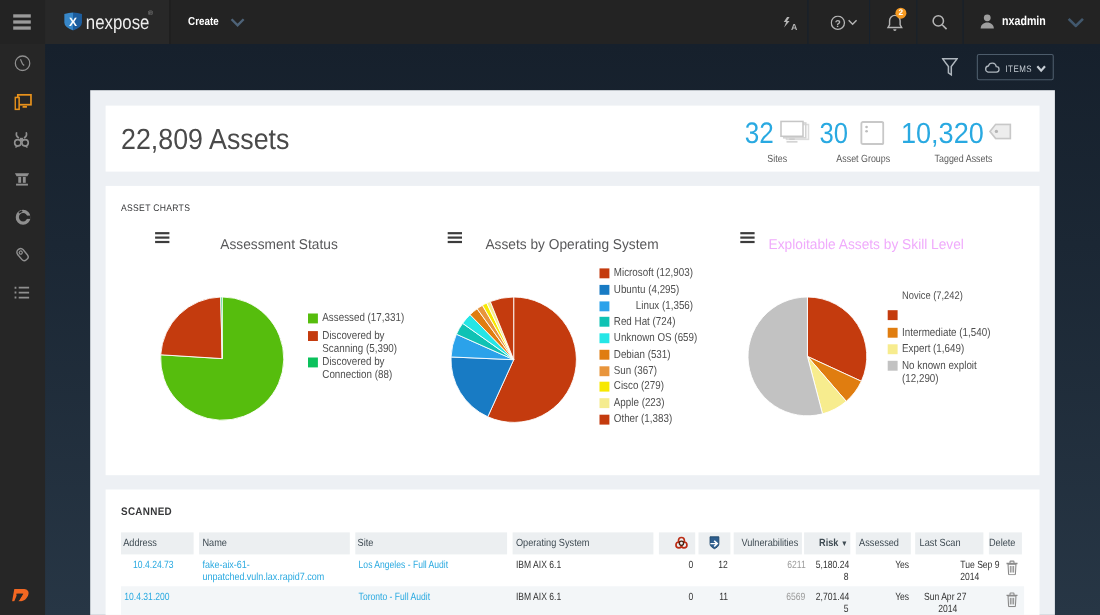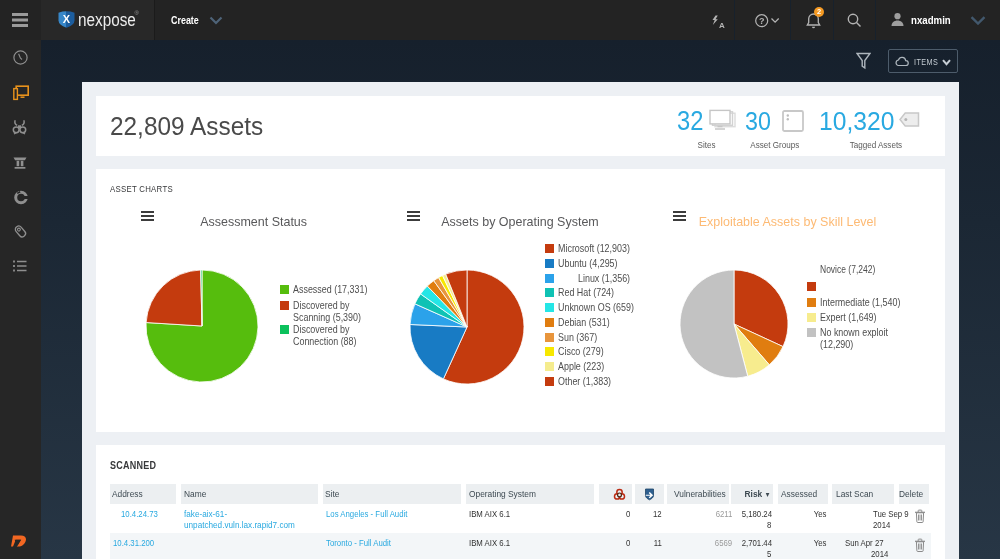--- a/index.html
+++ b/index.html
@@ -131,35 +131,35 @@
       <path d="M13.5 17.5h5M11 20h10" stroke="#c6c6c6" stroke-width="1.3"></path>
     </g>
   </svg>
 <div style="position:absolute;left:677px;top:138.5px;width:60px;text-align:center;font-size:9.5px;color:#5b5b5b"><span style="display:inline-block;transform:scaleX(0.85);transform-origin:50% 50%;white-space:nowrap">Sites</span></div>
 <div style="position:absolute;left:744.5px;top:105.5px;font-size:26.5px;color:#29a9e1"><span style="display:inline-block;transform:scaleX(0.88);transform-origin:0 50%;white-space:nowrap">30</span></div>
 <svg style="position:absolute;left:781.5px;top:110px" width="22" height="22" viewBox="0 0 22 22">
     <rect x="1" y="1" width="20" height="20" rx="1.5" fill="none" stroke="#c8c8c8" stroke-width="1.8"></rect>
     <circle cx="5.8" cy="5.5" r="1.2" fill="#bdbdbd"></circle>
     <circle cx="5.8" cy="9.3" r="1.2" fill="#bdbdbd"></circle>
   </svg>
-<div style="position:absolute;left:746px;top:138.5px;width:68px;text-align:left;font-size:9.5px;color:#5b5b5b"><span style="display:inline-block;transform:scaleX(0.85);transform-origin:50% 50%;white-space:nowrap">Asset Groups</span></div>
+<div style="position:absolute;left:746px;top:138.5px;width:68px;text-align:right;font-size:9.5px;color:#5b5b5b"><span style="display:inline-block;transform:scaleX(0.85);transform-origin:50% 50%;white-space:nowrap">Asset Groups</span></div>
 <div style="position:absolute;left:819px;top:105.5px;font-size:26.5px;color:#29a9e1"><span style="display:inline-block;transform:scaleX(0.93);transform-origin:0 50%;white-space:nowrap">10,320</span></div>
 <svg style="position:absolute;left:899px;top:112px" width="21" height="15" viewBox="0 0 21 15">
     <path d="M6.2 1h13.3v13H6.2L1 7.5z" fill="#ededed" stroke="#c8c8c8" stroke-width="1.5"></path>
     <circle cx="6.8" cy="7.5" r="1.5" fill="#b5b5b5"></circle>
   </svg>
 <div style="position:absolute;left:838px;top:138.5px;width:75px;text-align:center;font-size:9.5px;color:#5b5b5b"><span style="display:inline-block;transform:scaleX(0.85);transform-origin:50% 50%;white-space:nowrap">Tagged Assets</span></div>
 
 <div style="position:absolute;left:110px;top:184px;font-size:8.7px;font-weight:400;color:#37383a;letter-spacing:0.3px"><span style="display:inline-block;transform:scaleX(0.9);transform-origin:0 50%;white-space:nowrap">ASSET CHARTS</span></div>
 <div style="position:absolute;left:141px;top:211px;width:13px;height:2.2px;background:#3c3c3c;box-shadow:0 4px 0 #3c3c3c,0 8px 0 #3c3c3c"></div>
 <div style="position:absolute;left:407px;top:211px;width:13px;height:2.2px;background:#3c3c3c;box-shadow:0 4px 0 #3c3c3c,0 8px 0 #3c3c3c"></div>
 <div style="position:absolute;left:673px;top:211px;width:13px;height:2.2px;background:#3c3c3c;box-shadow:0 4px 0 #3c3c3c,0 8px 0 #3c3c3c"></div>
 <div style="position:absolute;left:120px;top:214px;width:267px;text-align:center;font-size:13px;color:#58585a"><span style="display:inline-block;transform:scaleX(0.96);transform-origin:50% 50%;white-space:nowrap">Assessment Status</span></div>
 <div style="position:absolute;left:387px;top:214px;width:267px;text-align:center;font-size:13px;color:#58585a"><span style="display:inline-block;transform:scaleX(0.96);transform-origin:50% 50%;white-space:nowrap">Assets by Operating System</span></div>
-<div style="position:absolute;left:654px;top:214px;width:267px;text-align:center;font-size:13px;color:#fdba74"><span style="display:inline-block;transform:scaleX(0.96);transform-origin:50% 50%;white-space:nowrap">Exploitable Assets by Skill Level</span></div>
+<div style="position:absolute;left:654px;top:214px;width:267px;text-align:center;font-size:13px;color:#f0abfc"><span style="display:inline-block;transform:scaleX(0.96);transform-origin:50% 50%;white-space:nowrap">Exploitable Assets by Skill Level</span></div>
 <svg style="position:absolute;left:96px;top:230px" width="849px" height="202" viewBox="96 230 849 202">
 <path d="M202.0,326.0 L202.00,270.00 A56,56 0 1 1 146.11,322.54 Z" fill="#56bd0d" stroke="#ffffff" stroke-width="0.8"></path>
 <path d="M202.0,326.0 L146.11,322.54 A56,56 0 0 1 200.64,270.02 Z" fill="#c43b0e" stroke="#ffffff" stroke-width="0.8"></path>
 <path d="M202.0,326.0 L200.64,270.02 A56,56 0 0 1 202.00,270.00 Z" fill="#0bc15c" stroke="#ffffff" stroke-width="0.8"></path>
 <path d="M467.0,327.0 L467.00,270.00 A57,57 0 1 1 443.41,378.89 Z" fill="#c43b0e" stroke="#ffffff" stroke-width="0.8"></path>
 <path d="M467.0,327.0 L443.41,378.89 A57,57 0 0 1 410.05,324.51 Z" fill="#187bc4" stroke="#ffffff" stroke-width="0.8"></path>
 <path d="M467.0,327.0 L410.05,324.51 A57,57 0 0 1 414.92,303.83 Z" fill="#2ba2ea" stroke="#ffffff" stroke-width="0.8"></path>
 <path d="M467.0,327.0 L414.92,303.83 A57,57 0 0 1 420.57,293.93 Z" fill="#0fc2b4" stroke="#ffffff" stroke-width="0.8"></path>
 <path d="M467.0,327.0 L420.57,293.93 A57,57 0 0 1 427.34,286.06 Z" fill="#25e6e6" stroke="#ffffff" stroke-width="0.8"></path>
 <path d="M467.0,327.0 L427.34,286.06 A57,57 0 0 1 433.75,280.70 Z" fill="#e07d10" stroke="#ffffff" stroke-width="0.8"></path>
@@ -249,20 +249,20 @@
       </g>
     </svg></div>
 <div style="position:absolute;left:109.5px;top:533px;width:66.5px;padding:3.5px 1.5px 0 3px;text-align:left;font-size:9.5px;color:#29a9e0;line-height:11.3px"><span style="display:inline-block;transform:scaleX(0.82);transform-origin:0 50%;white-space:nowrap">10.4.31.200</span></div>
 <div style="position:absolute;left:322.5px;top:533px;width:138.5px;padding:3.5px 1.5px 0 3px;text-align:left;font-size:9.5px;color:#29a9e0;line-height:11.3px"><span style="display:inline-block;transform:scaleX(0.82);transform-origin:0 50%;white-space:nowrap">Toronto - Full Audit</span></div>
 <div style="position:absolute;left:466px;top:533px;width:127.5px;padding:3.5px 1.5px 0 3px;text-align:left;font-size:9.5px;color:#333;line-height:11.3px"><span style="display:inline-block;transform:scaleX(0.82);transform-origin:0 50%;white-space:nowrap">IBM AIX 6.1</span></div>
 <div style="position:absolute;left:598.5px;top:533px;width:33.5px;padding:3.5px 1.5px 0 3px;text-align:right;font-size:9.5px;color:#333;line-height:11.3px"><span style="display:inline-block;transform:scaleX(0.82);transform-origin:100% 50%;white-space:nowrap">0</span></div>
 <div style="position:absolute;left:635px;top:533px;width:28.5px;padding:3.5px 1.5px 0 3px;text-align:right;font-size:9.5px;color:#333;line-height:11.3px"><span style="display:inline-block;transform:scaleX(0.82);transform-origin:100% 50%;white-space:nowrap">11</span></div>
 <div style="position:absolute;left:667px;top:533px;width:66.5px;padding:3.5px 1.5px 0 3px;text-align:right;font-size:9.5px;color:#9a9a9a;line-height:11.3px"><span style="display:inline-block;transform:scaleX(0.82);transform-origin:100% 50%;white-space:nowrap">6569</span></div>
 <div style="position:absolute;left:731px;top:533px;width:42.0px;padding:3.5px 1.5px 0 3px;text-align:right;font-size:9.5px;color:#333;line-height:11.3px"><span style="display:inline-block;transform:scaleX(0.82);transform-origin:100% 50%;white-space:nowrap">2,701.44</span><br><span style="display:inline-block;transform:scaleX(0.82);transform-origin:100% 50%;white-space:nowrap">5</span></div>
 <div style="position:absolute;left:778px;top:533px;width:50.0px;padding:3.5px 1.5px 0 3px;text-align:right;font-size:9.5px;color:#333;line-height:11.3px"><span style="display:inline-block;transform:scaleX(0.82);transform-origin:100% 50%;white-space:nowrap">Yes</span></div>
-<div style="position:absolute;left:831.5px;top:533px;width:62.0px;padding:3.5px 1.5px 0 3px;text-align:right;font-size:9.5px;color:#333;line-height:11.3px"><span style="display:inline-block;transform:scaleX(0.82);transform-origin:0 50%;white-space:nowrap">Sun Apr 27</span><br><span style="display:inline-block;transform:scaleX(0.82);transform-origin:0 50%;white-space:nowrap">2014</span></div>
+<div style="position:absolute;left:831.5px;top:533px;width:62.0px;padding:3.5px 1.5px 0 3px;text-align:center;font-size:9.5px;color:#333;line-height:11.3px"><span style="display:inline-block;transform:scaleX(0.82);transform-origin:0 50%;white-space:nowrap">Sun Apr 27</span><br><span style="display:inline-block;transform:scaleX(0.82);transform-origin:0 50%;white-space:nowrap">2014</span></div>
 <div style="position:absolute;left:914px;top:538px"><svg width="12" height="14" viewBox="0 0 12 14">
       <g fill="none" stroke="#8a8a8a" stroke-width="1">
         <path d="M2.4 3.8h7.2l-0.5 9a0.8 0.8 0 0 1 -0.8 0.7H3.7a0.8 0.8 0 0 1 -0.8 -0.7z"></path>
         <path d="M1 3.3h10" stroke-width="1.2"></path>
         <path d="M4.2 2.9v-1.2a0.6 0.6 0 0 1 0.6-0.6h2.4a0.6 0.6 0 0 1 0.6 0.6v1.2"></path>
         <path d="M4.5 5.5v6M6 5.5v6M7.5 5.5v6" stroke-width="0.9"></path>
       </g>
     </svg></div>
 </body></html>

